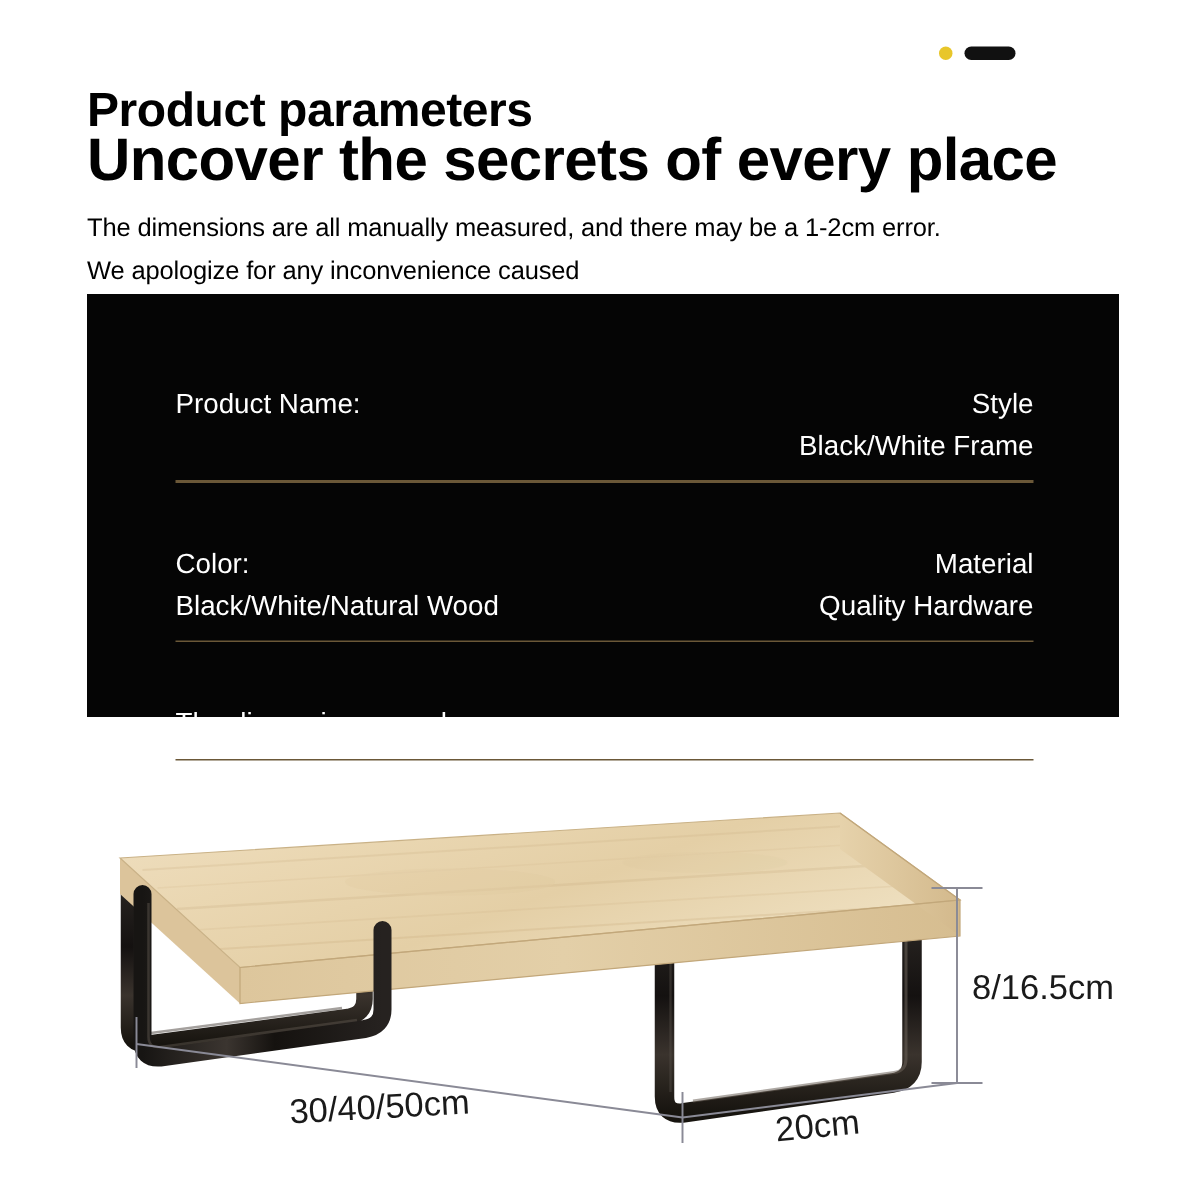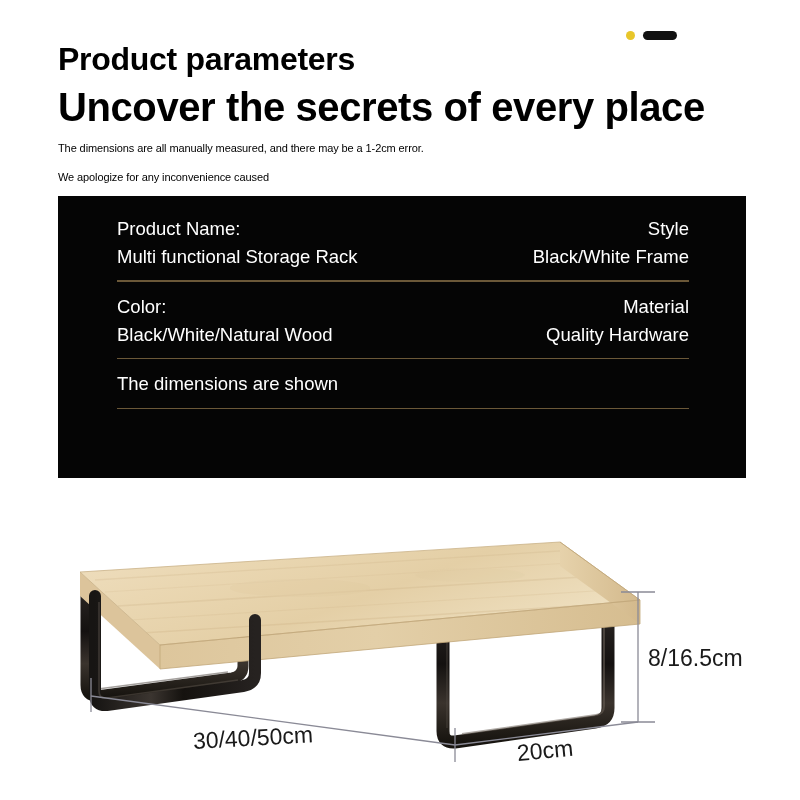--- a/index.html
+++ b/index.html
@@ -35,41 +35,41 @@
     width: 34px;
     height: 9px;
     border-radius: 5px;
     background: #111111;
   }
 
   
   .title {
     position: absolute;
     left: 58px;
-    top: 42px;
+    top: 56px;
     font-size: 32px;
     font-weight: 700;
     letter-spacing: -0.3px;
     line-height: 1.1;
     white-space: nowrap;
   }
   .subtitle {
     position: absolute;
     left: 58px;
     top: 85px;
     font-size: 40px;
     font-weight: 700;
     letter-spacing: -0.4px;
     line-height: 1.1;
     white-space: nowrap;
   }
   .note {
     position: absolute;
     left: 58px;
-    font-size: 11px;
+    font-size: 17px;
     font-weight: 400;
     letter-spacing: -0.1px;
     white-space: nowrap;
   }
   .note-1 { top: 142px; }
   .note-2 { top: 171px; }
 
   
   .spec-panel {
     position: absolute;
@@ -84,20 +84,21 @@
     position: absolute;
     left: 59px;
     top: 19px;
     width: 572px;
   }
   .spec-row {
     display: flex;
     justify-content: space-between;
     align-items: flex-start;
     padding-bottom: 9px;
+    margin-top: 40px;
   }
   .spec-col {
     display: flex;
     flex-direction: column;
   }
   .spec-col.left { align-items: flex-start; text-align: left; }
   .spec-col.right { align-items: flex-end; text-align: left; }
   .spec-line {
     color: #ffffff;
     font-size: 18.5px;
@@ -160,21 +161,20 @@
 <div class="subtitle">Uncover the secrets of every place</div>
 <div class="note note-1">The dimensions are all manually measured, and there may be a 1-2cm error.</div>
 <div class="note note-2">We apologize for any inconvenience caused</div>
 
 <div class="spec-panel">
   <div class="spec-inner">
 
     <div class="spec-row">
       <div class="spec-col left">
         <span class="spec-line">Product Name:</span>
-        <span class="spec-line">Multi functional Storage Rack</span>
       </div>
       <div class="spec-col right">
         <span class="spec-line">Style</span>
         <span class="spec-line">Black/White Frame</span>
       </div>
     </div>
     <div class="divider"></div>
 
     <div class="spec-row">
       <div class="spec-col left">

